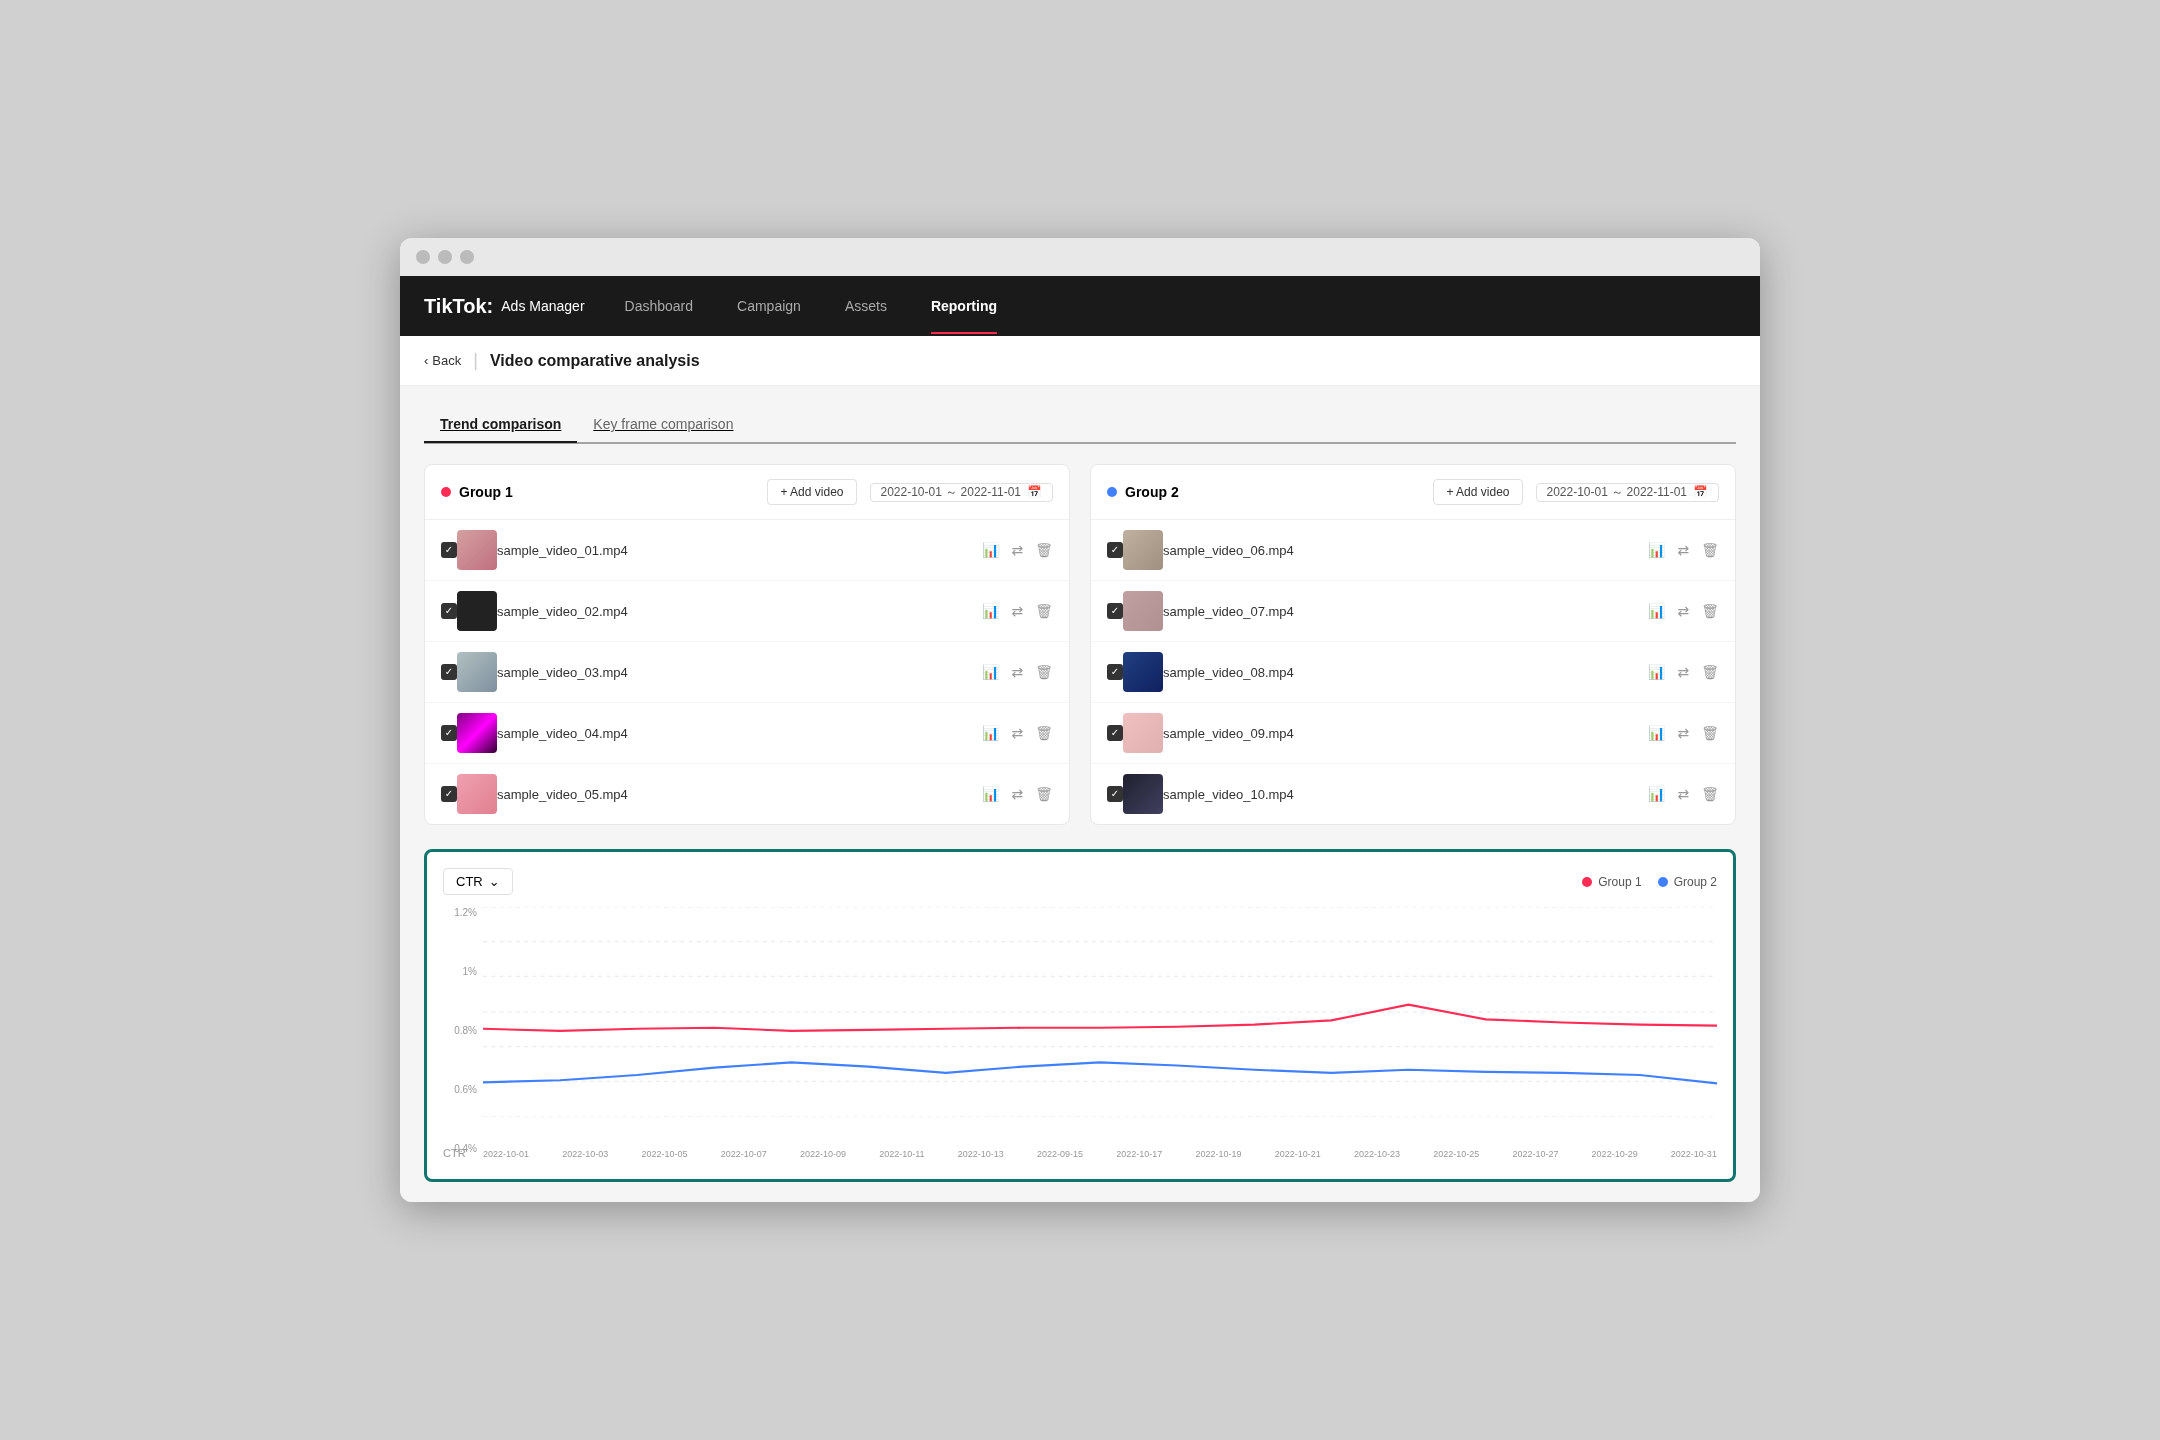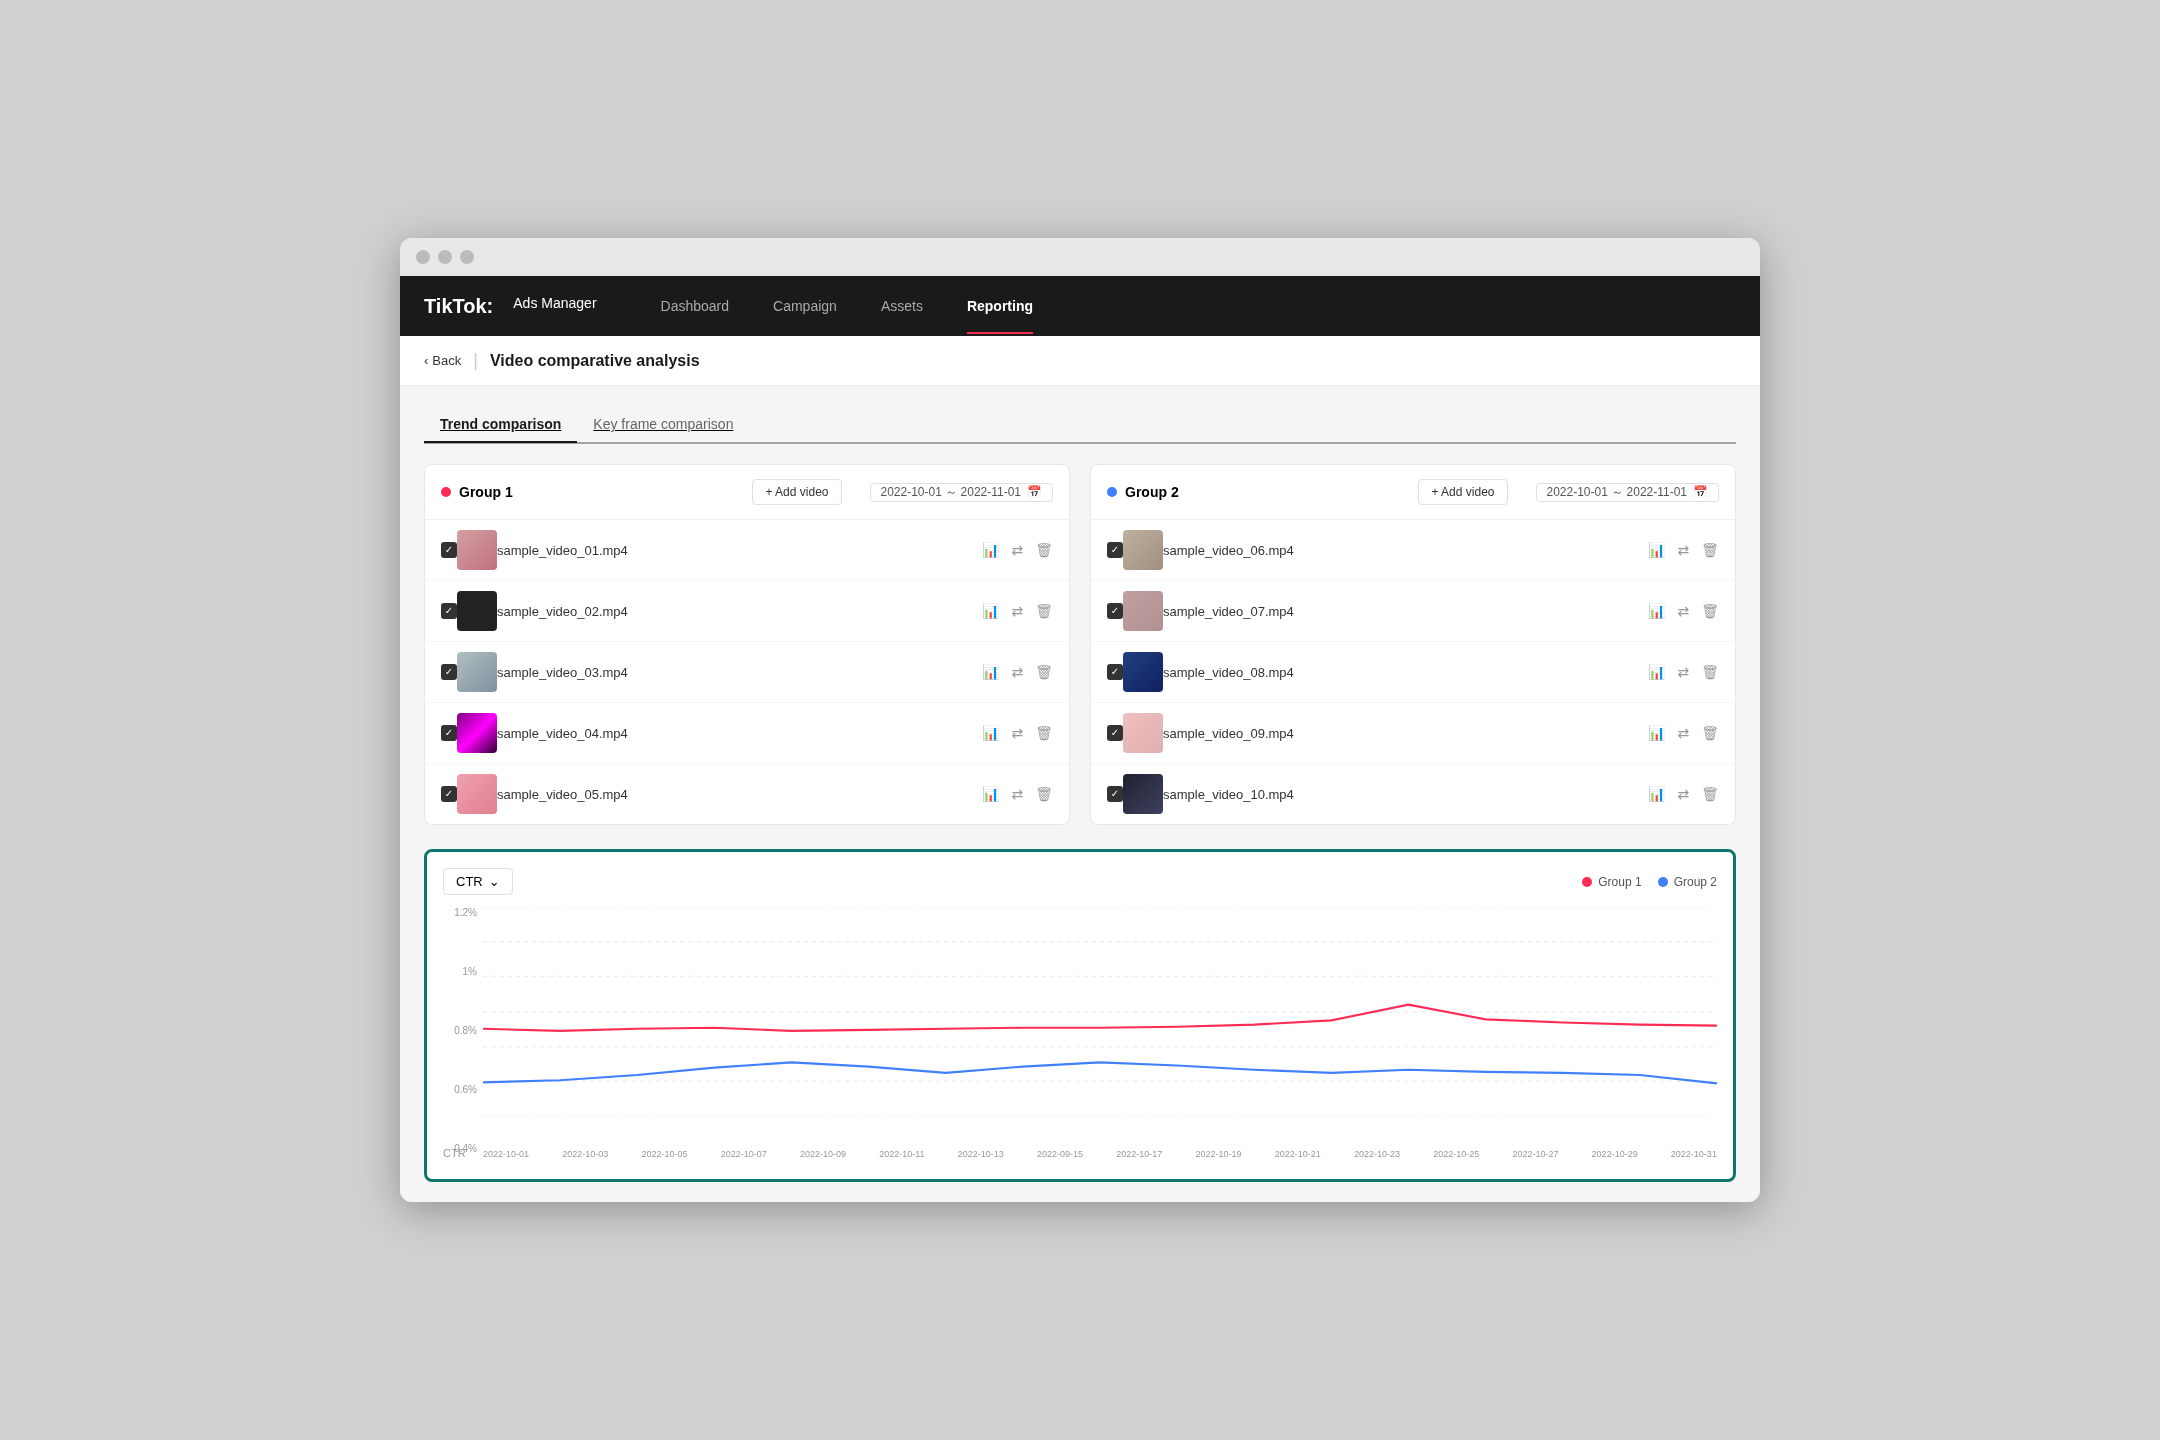--- a/index.html
+++ b/index.html
@@ -35,23 +35,24 @@
       background: #1a1a1a;
       padding: 0 24px;
       display: flex;
       align-items: center;
       height: 60px;
     }
     .logo {
       color: white;
       font-size: 20px;
       font-weight: 800;
-      margin-right: 64px;
-      display: flex;
-      gap: 20px;
+      margin-right: 40px;
+      display: flex;
+      align-items: center;
+      gap: 8px;
     }
     .logo-tiktok { color: white; }
     .logo-sub { color: white; font-weight: 400; font-size: 14px; }
     .nav-items {
       display: flex;
       gap: 44px;
       align-items: center;
       flex: 1;
     }
     .nav-item {
@@ -159,21 +160,21 @@
       font-size: 14px;
       font-weight: 600;
     }
     .group-dot {
       width: 10px; height: 10px;
       border-radius: 50%;
     }
     .group-controls {
       display: flex;
       align-items: center;
-      gap: 28px;
+      gap: 13px;
     }
     .add-video-btn {
       border: 1px solid #e0e0e0;
       background: white;
       border-radius: 4px;
       padding: 5px 12px;
       font-size: 12px;
       cursor: pointer;
       color: #333;
     }

